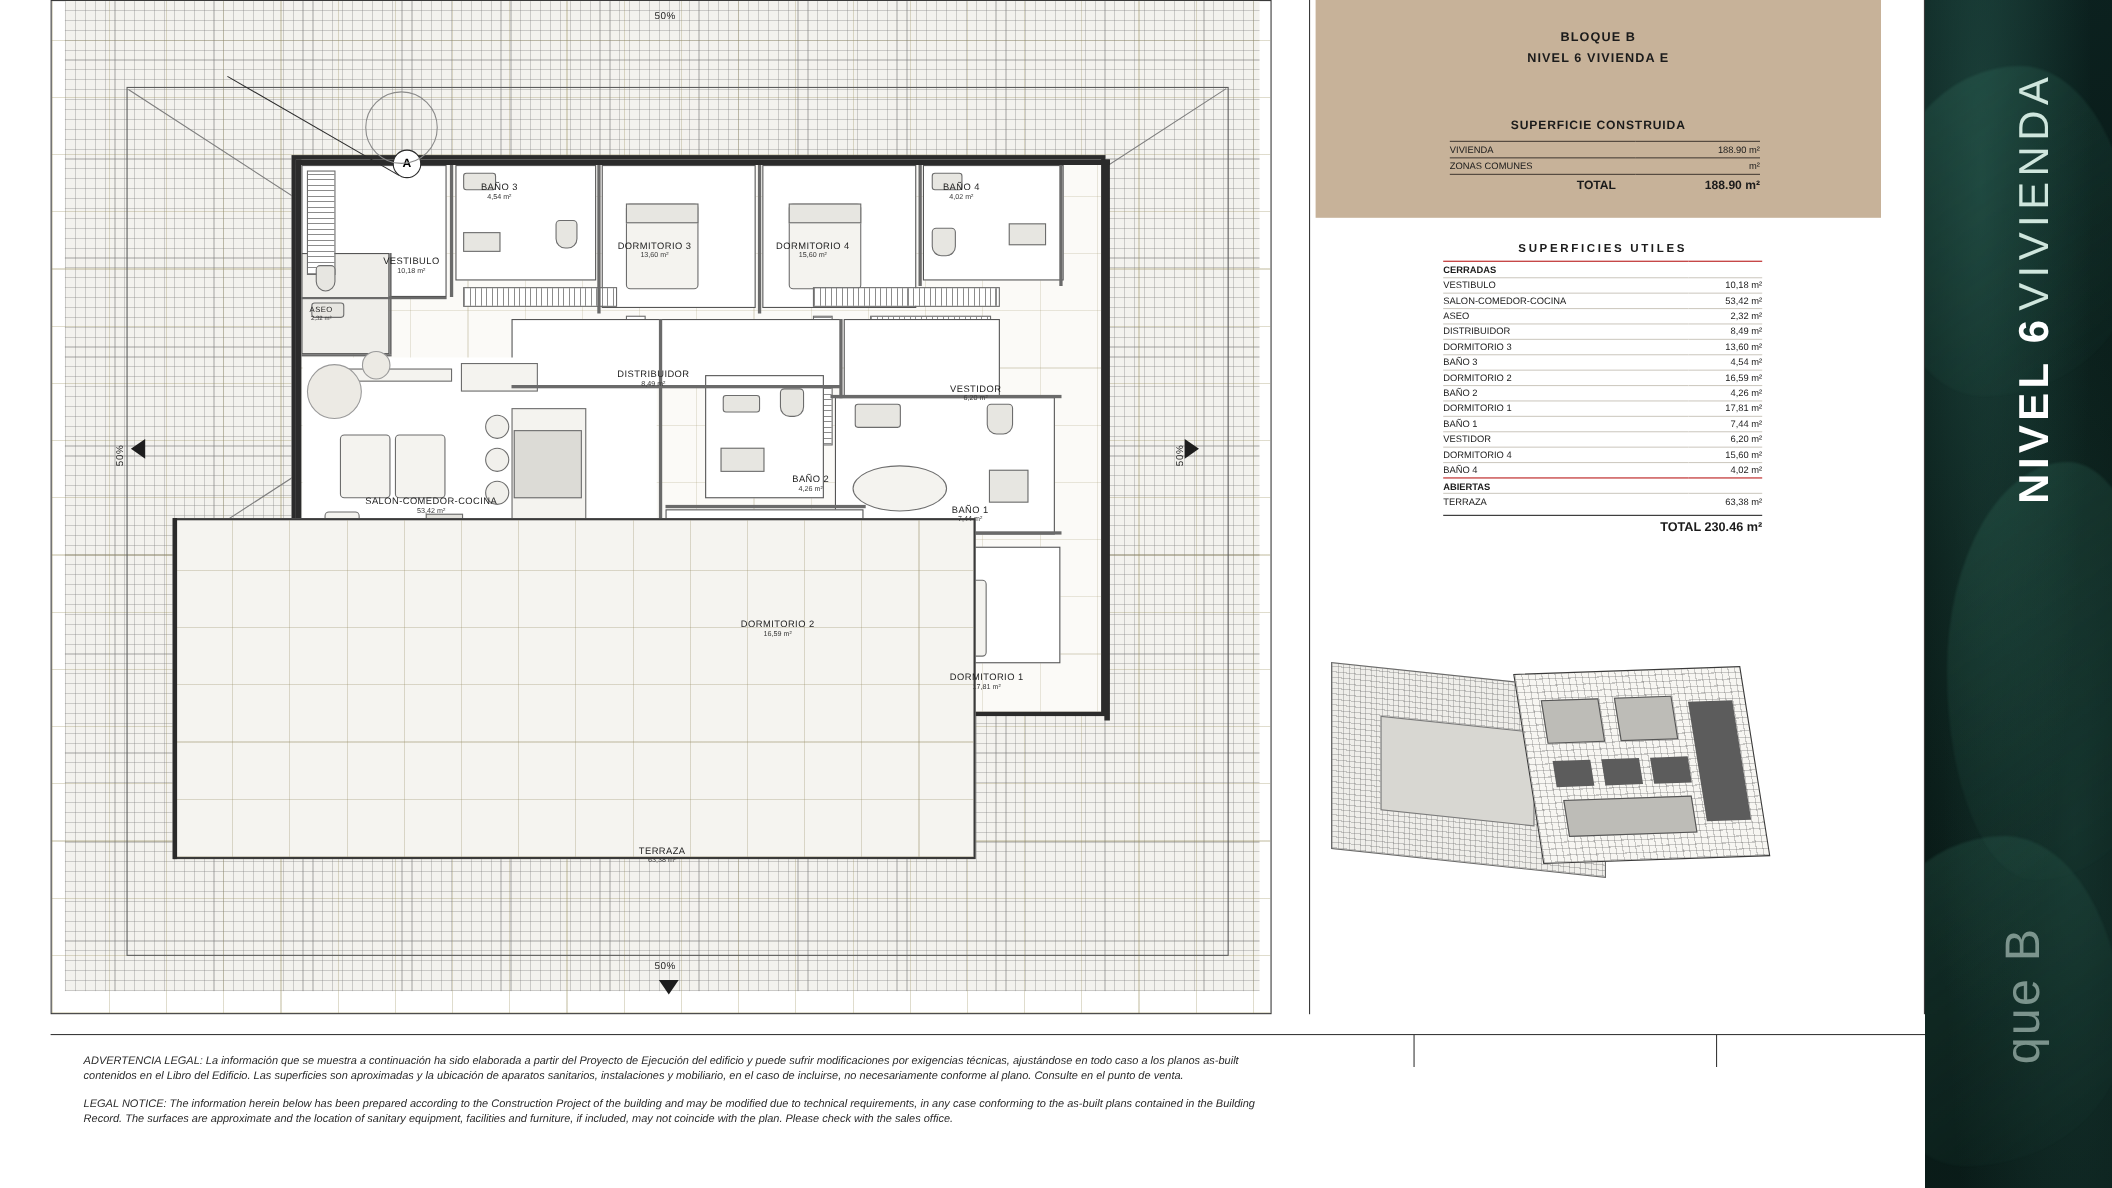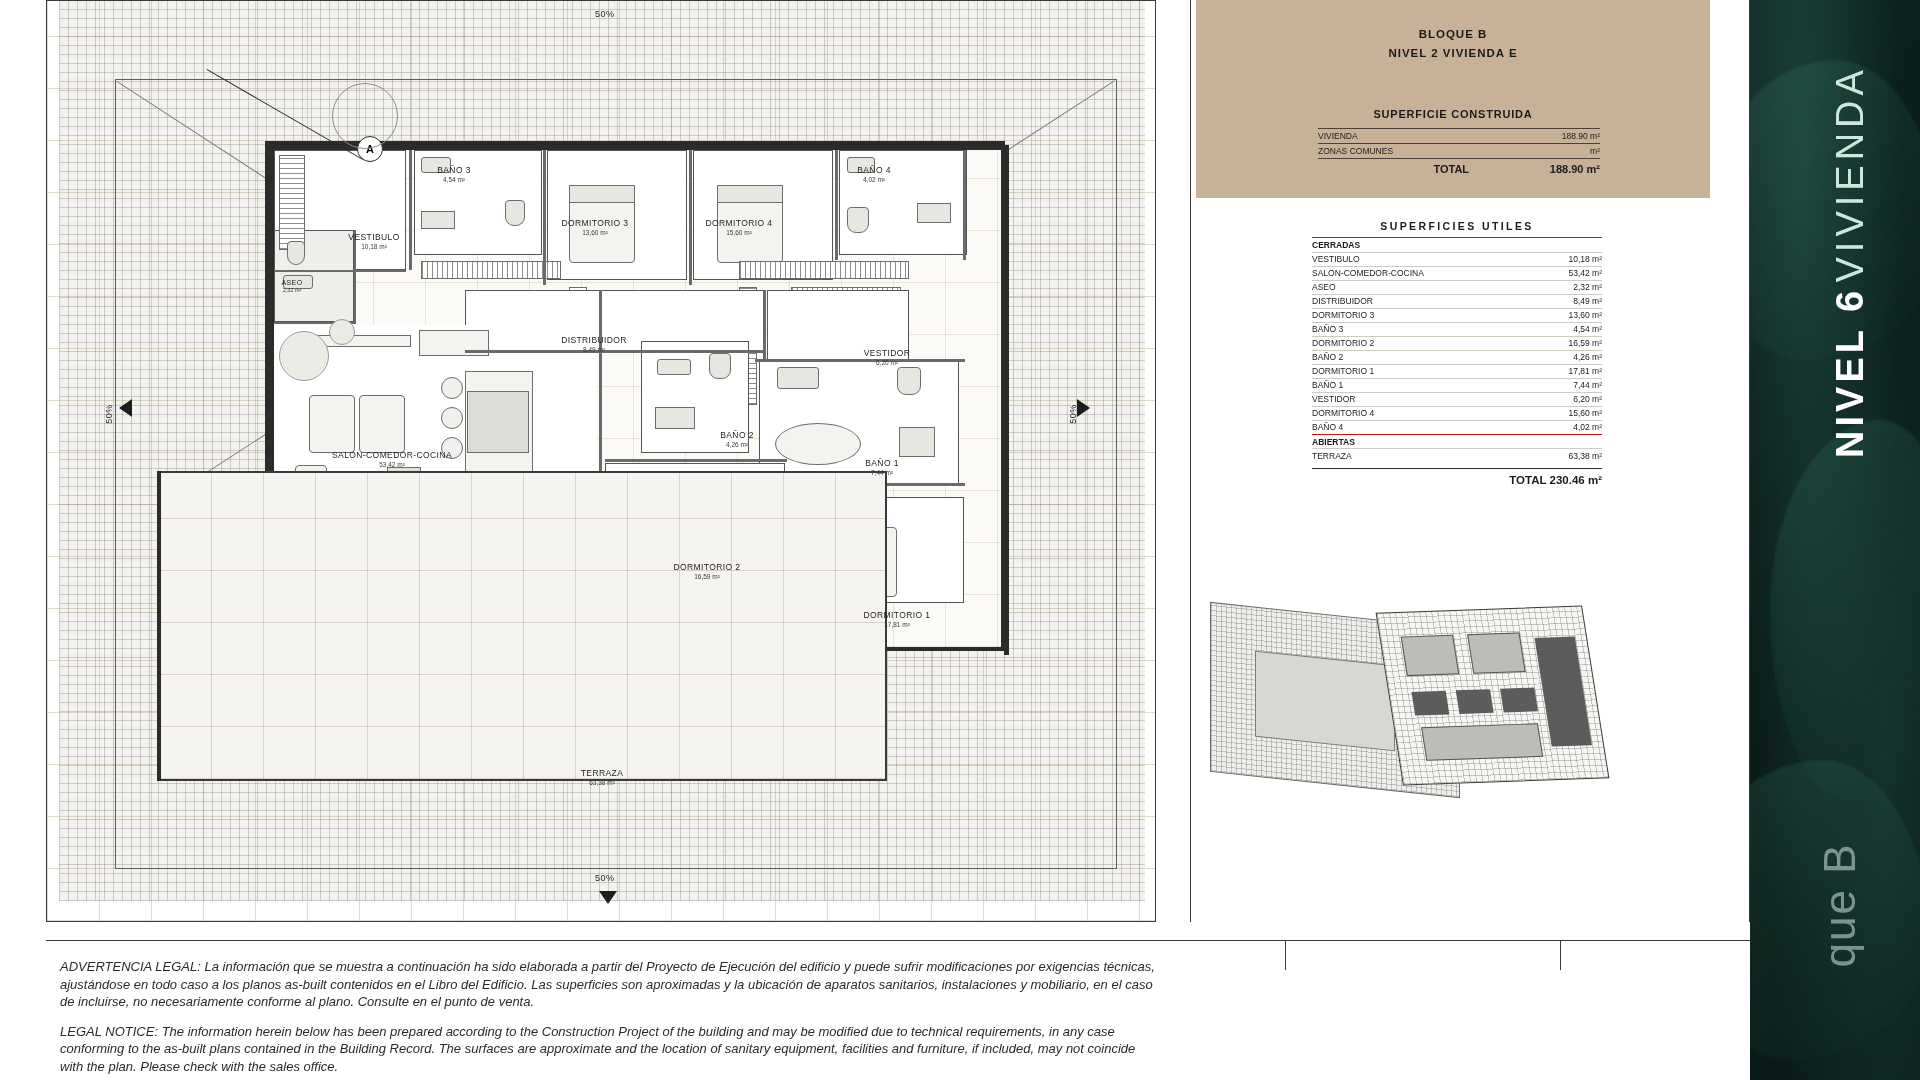--- a/index.html
+++ b/index.html
@@ -258,21 +258,21 @@
   .kp-unit .blk.l { background: #bdbcb7; border: 1px solid #555; }
 
   
   .legal {
     position: absolute;
     left: 60px; top: 958px;
     width: 1100px;
     font-style: italic;
     color: #2a2a2a;
   }
-  .legal p { margin: 0 0 12px 0; font-size: 13px; line-height: 1.35; }
+  .legal p { margin: 0 0 12px 16px; font-size: 10px; line-height: 1.35; }
 
   .legal-rule {
     position: absolute; left: 1285px; top: 940px; width: 1px; height: 30px; background: #3a3a3a;
   }
   .legal-rule2 {
     position: absolute; left: 1560px; top: 940px; width: 1px; height: 30px; background: #3a3a3a;
   }
 
   
   .band {
@@ -525,21 +525,21 @@
     <div class="vdiv"></div>
     <div class="hdiv"></div>
     <div class="legal-rule"></div>
     <div class="legal-rule2"></div>
 
     <div class="info">
       <div class="info-frame"></div>
 
       <div class="beige">
         <div class="t1">BLOQUE B</div>
-        <div class="t2">NIVEL 2 VIVIENDA E</div>
+        <div class="t2">NIVEL 6 VIVIENDA E</div>
         <div class="sc-title">SUPERFICIE CONSTRUIDA</div>
         <table>
           <tbody>
               <tr class="hdr-line">
             <td>VIVIENDA</td>
             <td class="val">188.90 m²</td>
           </tr>
           <tr class="hdr-line">
             <td>ZONAS COMUNES</td>
             <td class="val">m²</td>

